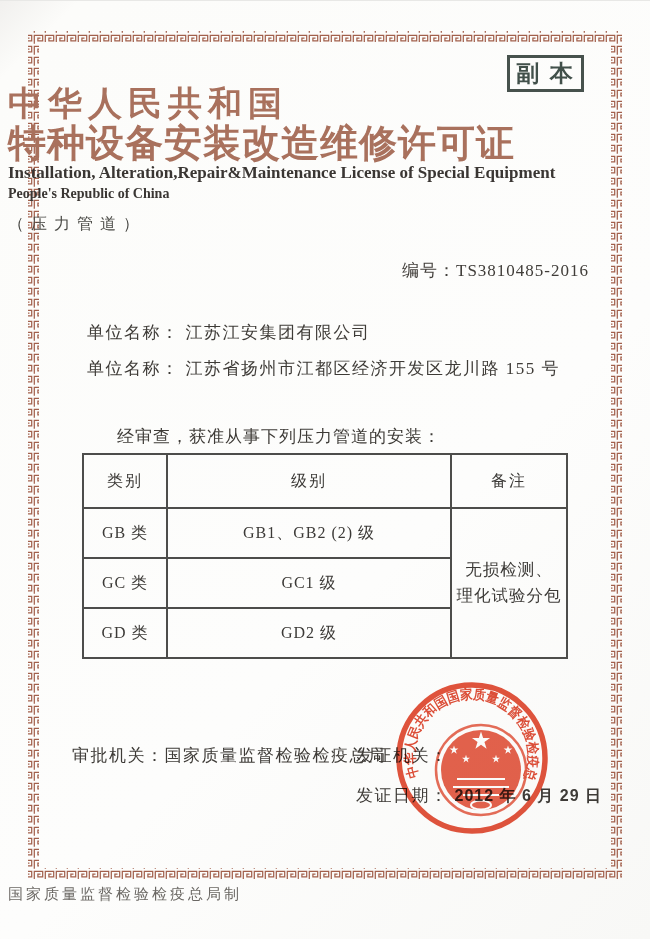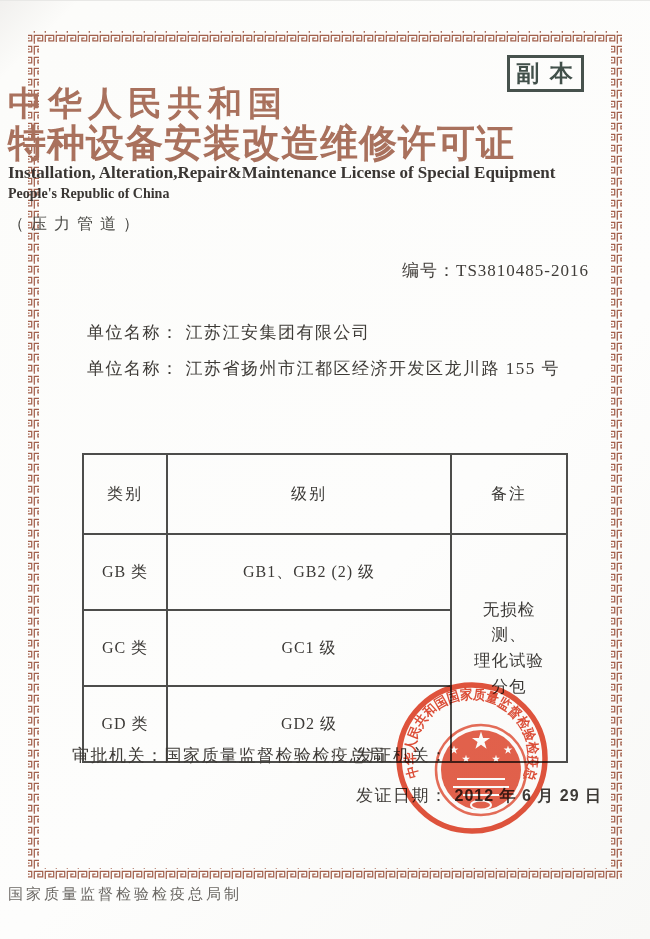--- a/index.html
+++ b/index.html
@@ -25,21 +25,21 @@
   .t-scope{top:213px;font-size:16px;letter-spacing:7px;color:#4a4a46;}
   .num-row{top:258px;left:402px;font-size:17px;color:#403d39;letter-spacing:1px;}
   .field-row{font-size:17px;letter-spacing:1.5px;color:#3e3b37;}
   .v{margin-left:6px;text-align:right;}
   .statement{top:424px;left:117px;font-size:17px;letter-spacing:1px;color:#3e3b37;}
   table.lic{
     position:absolute;left:82px;top:452px;width:484px;border-collapse:collapse;
     font-size:16px;color:#3c3a37;table-layout:fixed;
   }
   table.lic td,table.lic th{
-    border:2px solid #4d4d4b;text-align:center;font-weight:normal;padding:17px;
+    border:2px solid #4d4d4b;text-align:center;font-weight:normal;padding:4px;
   }
   table.lic tr.hdr td{height:44px;letter-spacing:2px;}
   table.lic tr.row td{height:40px;letter-spacing:1px;}
   td.remark{white-space:pre-line;text-align:left;padding-left:12px;font-size:16.5px;line-height:1.55;letter-spacing:1px;}
   .foot-row1{top:743px;}
   .foot-row2{top:783px;}
   .fl-left{left:72px;}
   .fl-right{left:356px;}
   .date-val{font-family:"Liberation Sans","DejaVu Sans",sans-serif;font-weight:600;font-size:16px;letter-spacing:1px;}
   .made-by{top:884px;font-size:15px;letter-spacing:3px;color:#6b6864;}
@@ -74,20 +74,21 @@
     <span>编号：</span><span>TS3810485-2016</span>
   </div>
 
   <div class="abs field-row" style="left:87px;top:320px;">
     <span>单位名称：</span><span class="v">江苏江安集团有限公司</span>
   </div>
   <div class="abs field-row" style="left:87px;top:356px;">
     <span>单位名称：</span><span class="v">江苏省扬州市江都区经济开发区龙川路 155 号</span>
   </div>
 
+  <div class="abs statement">经审查，获准从事下列压力管道的安装：</div>
 
   <table class="lic">
     <colgroup>
         <col style="width:84px">
         <col style="width:284px">
         <col style="width:116px">
       </colgroup>
     <tbody>
         <tr class="hdr">
       <td>类别</td>

